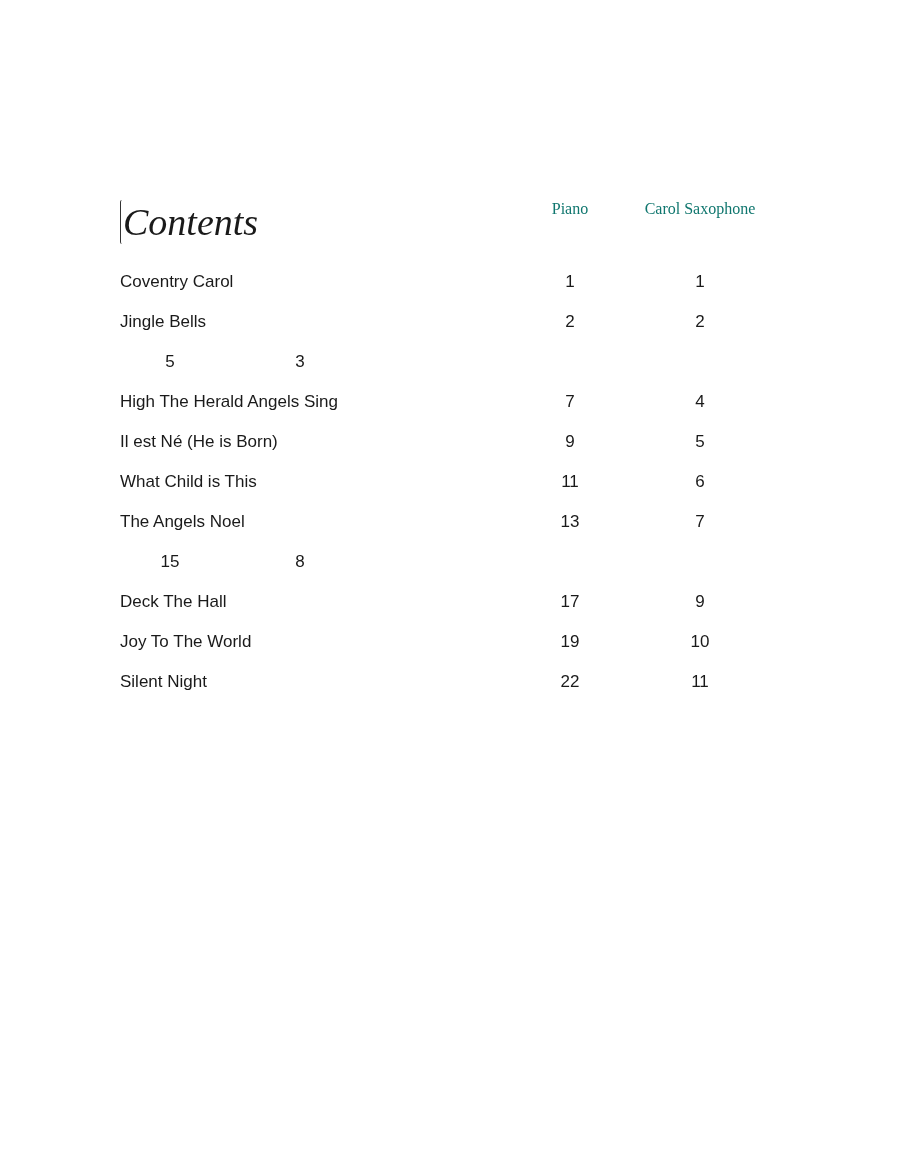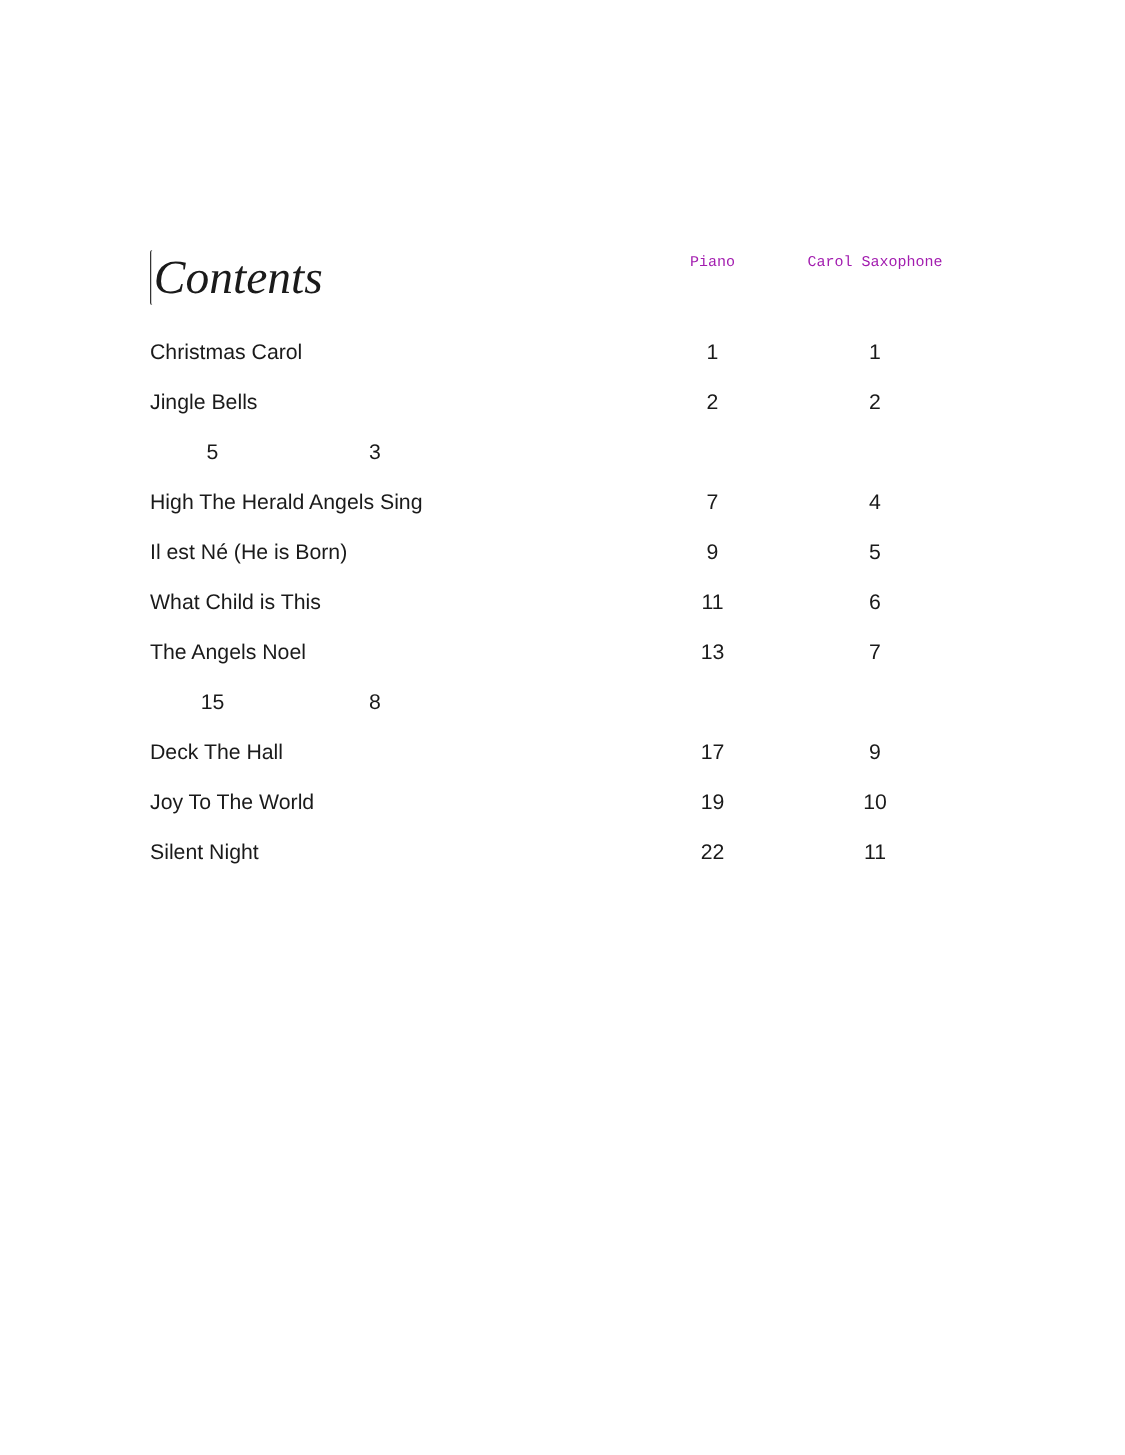--- a/index.html
+++ b/index.html
@@ -62,24 +62,24 @@
 
     .page-num-sax {
       width: 160px;
       text-align: center;
       font-size: 17px;
       color: #1a1a1a;
       font-family: Arial, Helvetica, sans-serif;
     }
 
     .col-header-label {
-      font-family: Liberation Mono, monospace;
-      font-size: 12px;
+      font-family: Liberation Serif, serif;
+      font-size: 16px;
       font-weight: normal;
-      color: #a21caf;
+      color: #0f766e;
     }
 
     
     .cursive-title {
       font-family: 'Palatino Linotype', Palatino, cursive, serif;
       font-style: italic;
       font-size: 38px;
       font-weight: normal;
       display: inline-block;
       border-left: 1.5px solid #333;
@@ -109,21 +109,21 @@
     <div class="piano-col">
       <span class="col-header-label">Piano</span>
     </div>
     <div class="sax-col">
       <span class="col-header-label">Carol Saxophone</span>
     </div>
   </div>
 
   <div id="songs-container">
       <div class="table-row">
-        <div class="song-title">Christmas Carol</div>
+        <div class="song-title">Coventry Carol</div>
         <div class="page-num">1</div>
         <div class="page-num-sax">1</div>
       </div>
       <div class="table-row">
         <div class="song-title">Jingle Bells</div>
         <div class="page-num">2</div>
         <div class="page-num-sax">2</div>
       </div>
       <div class="table-row">
         <div class="page-num">5</div>

